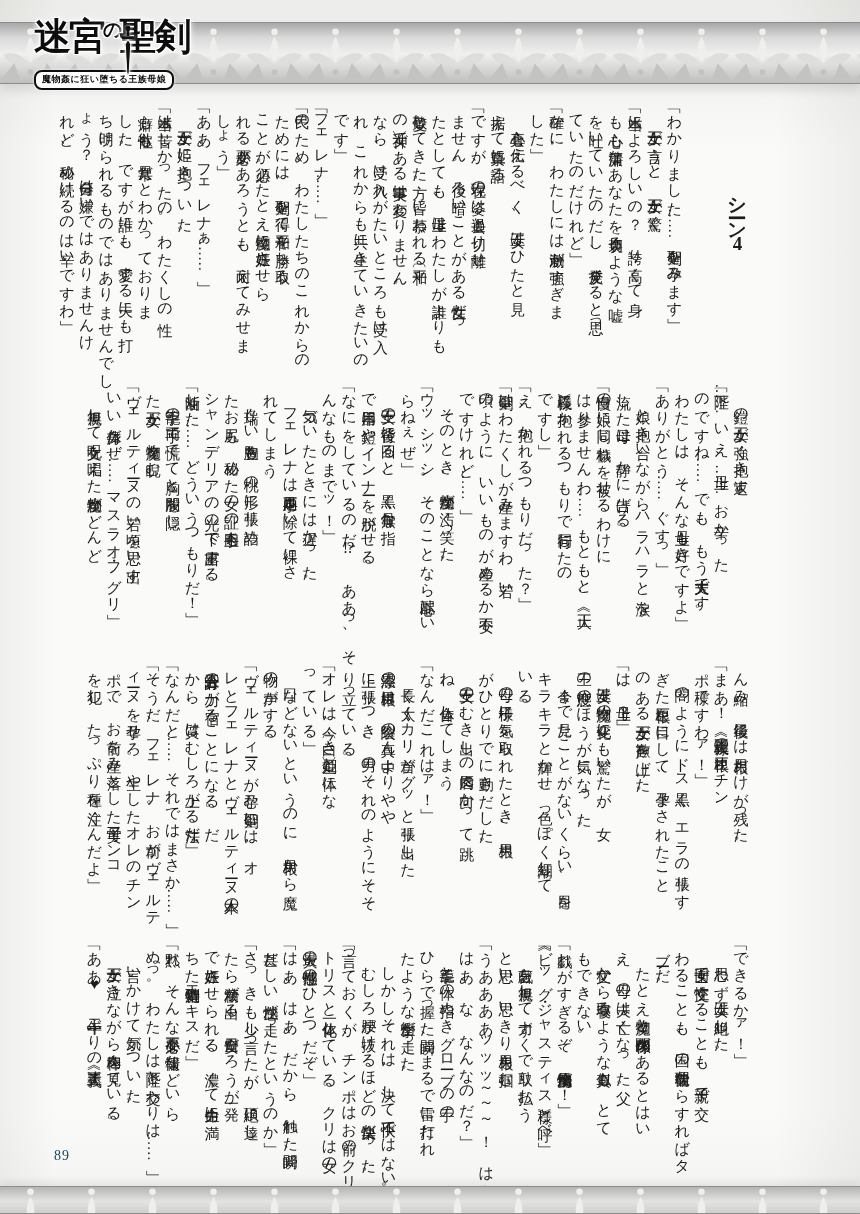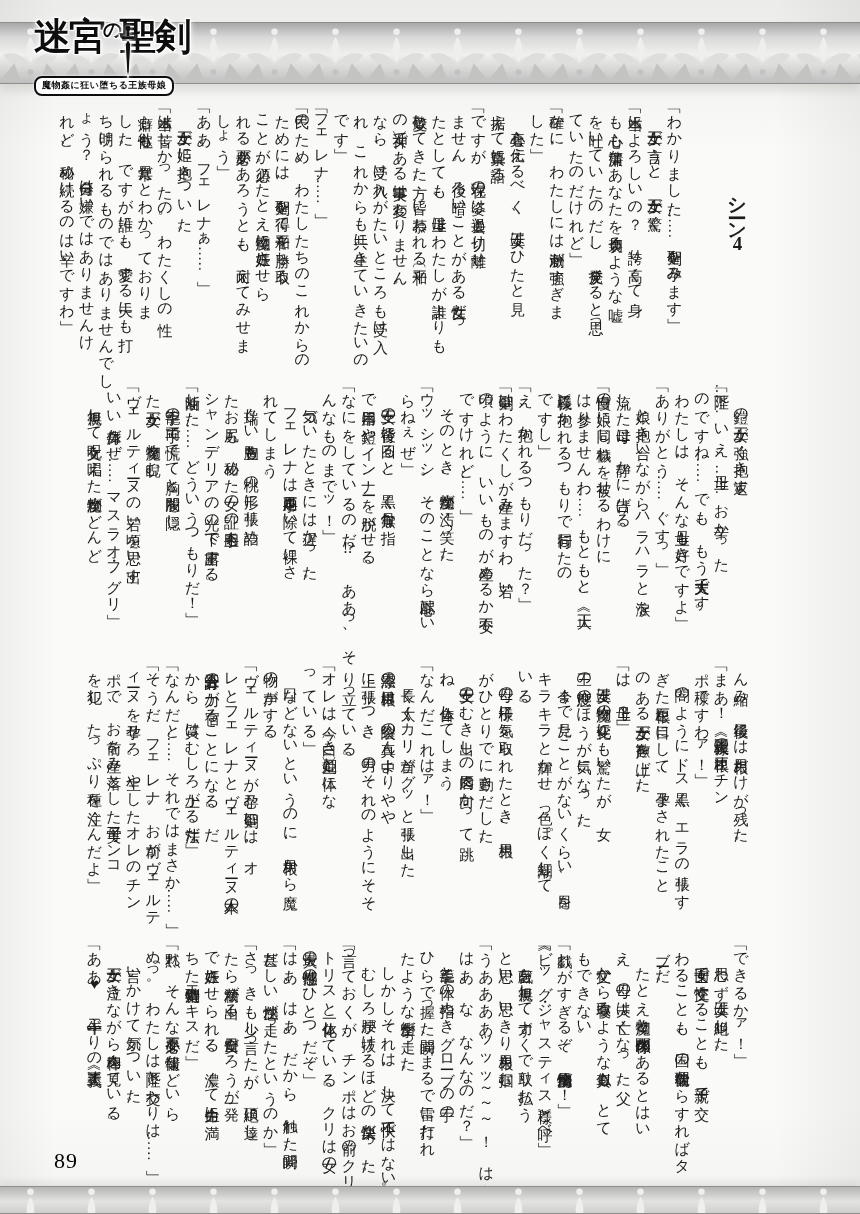--- a/index.html
+++ b/index.html
@@ -29,21 +29,21 @@
   
   #logo { position:absolute; left:34px; top:18px; width:182px; text-align:left; z-index:5; }
   #logo .main {
     position:relative; font-weight:bold; font-size:37px; line-height:1.05;
     letter-spacing:-2px; color:#0d0d0d; white-space:nowrap;
     text-shadow:0 0 2px #fff,0 0 4px #fff,0 0 7px #fff,1px 1px 0 #fff,-1px -1px 0 #fff,1px -1px 0 #fff,-1px 1px 0 #fff;
   }
   #logo .no { font-size:19px; vertical-align:13px; margin:0 -1px; }
   #logo .sword { position:absolute; left:86px; top:4px; z-index:3; filter:drop-shadow(0 0 2px #fff); }
   #logo .sub {
-    position:relative; display:inline-block; margin-top:19px; z-index:2;
+    position:relative; display:inline-block; margin-top:13px; z-index:2;
     background:#fff; border:2px solid #0d0d0d; border-radius:8px;
     padding:1px 6px 2px; font-size:9px; font-weight:bold; letter-spacing:.5px; color:#0d0d0d;
     box-shadow:0 0 3px rgba(255,255,255,.9);
   }
 
   
   #main { position:absolute; top:104px; left:52px; right:112px; }
   .band {
     display:flex; flex-direction:row-reverse; justify-content:flex-start;
     column-gap:4.6px; height:272px; margin-bottom:7px;
@@ -51,21 +51,21 @@
   .col {
     writing-mode:vertical-rl; text-orientation:mixed;
     width:15px; font-size:15px; line-height:15px; letter-spacing:.2px;
     color:#1c1c1c; white-space:pre;
   }
   .heading-col {
     width:22px; font-size:19px; line-height:22px; font-weight:bold;
     padding-top:80px; margin-left:40px; letter-spacing:2px; text-orientation:upright;
   }
 
-  #page-number { position:absolute; left:54px; top:1148px; font-size:22px; color:#000000; letter-spacing:1px; }
+  #page-number { position:absolute; left:54px; top:1148px; font-size:14px; color:#0c4a6e; letter-spacing:1px; }
 </style>
 </head>
 <body>
 
 <div class="frieze top">
   <svg width="61" height="60" viewBox="0 0 60 56" aria-hidden="true">
     <g fill="#efefed">
       <circle cx="30" cy="7" r="3.2"></circle>
       <path d="M30 12 C25 20 25 30 30 38 C35 30 35 20 30 12 Z"></path>
     </g>

